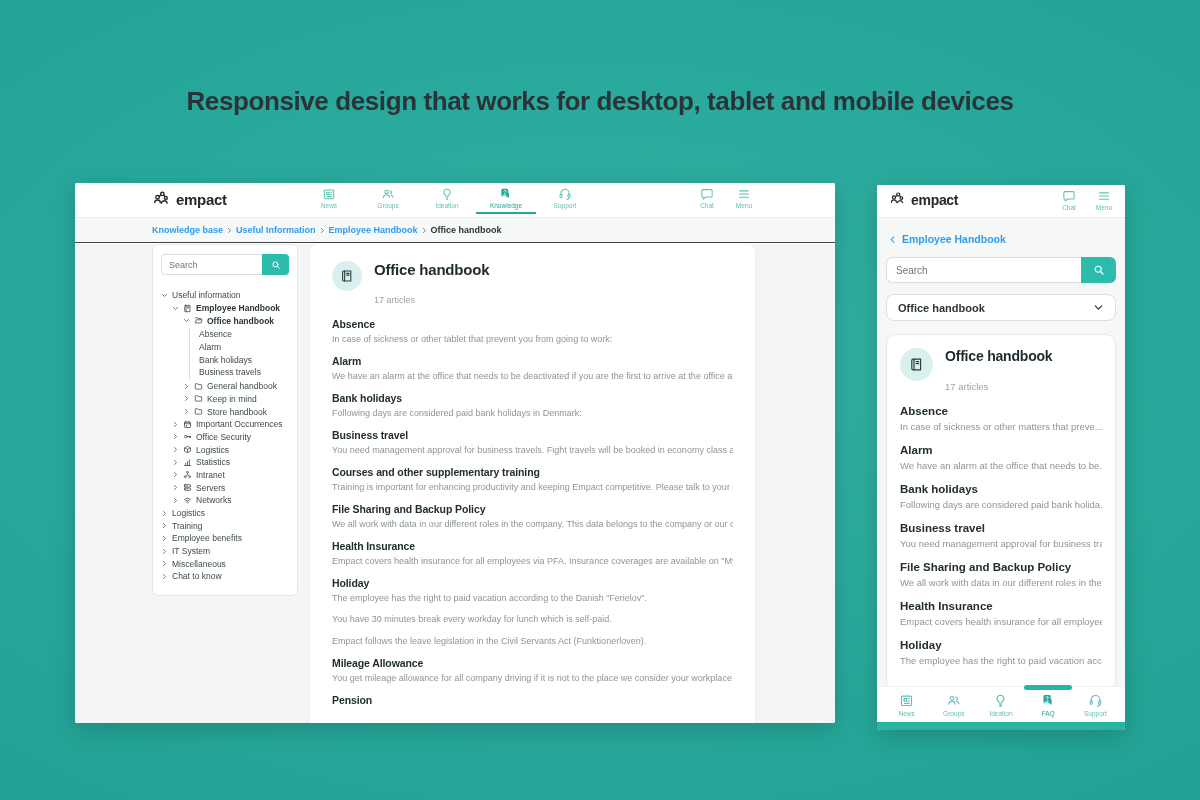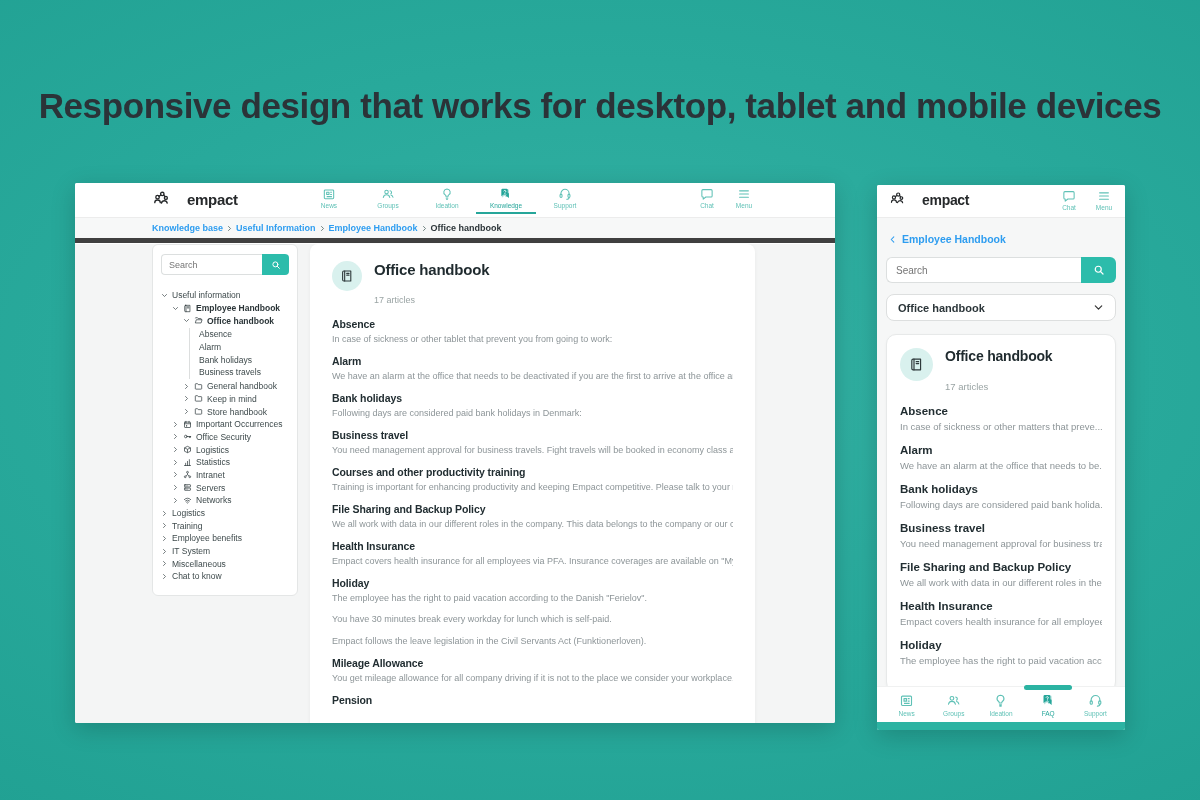--- a/index.html
+++ b/index.html
@@ -1,44 +1,44 @@
 <!DOCTYPE html>
 <html><head>
 <meta charset="utf-8">
 <style>
   * { margin:0; padding:0; box-sizing:border-box; }
   body { font-family:"Liberation Sans", sans-serif; }
   #canvas { position:relative; width:1200px; height:800px; overflow:hidden;
     background: radial-gradient(ellipse 980px 560px at 50% 46%, #35b2a4 0%, #28a99b 55%, #21a193 100%); }
 
   .page-heading { position:absolute; top:86px; left:0; width:100%; text-align:center;
-    font-size:35px; font-weight:800; letter-spacing:-0.4px; color:#2b3338; }
+    font-size:26px; font-weight:800; letter-spacing:-0.4px; color:#2b3338; }
 
   
   .desktop { position:absolute; left:75px; top:183px; width:760px; height:540px;
     background:#fff; border-radius:2px; overflow:hidden; box-shadow:0 6px 24px rgba(0,0,0,.18); }
   .mobile { position:absolute; left:877px; top:185px; width:248px; height:545px;
     background:#f6f7f7; border-radius:2px; overflow:hidden; box-shadow:0 6px 24px rgba(0,0,0,.18); }
 
   
   .d-header { position:relative; height:35px; background:#fff; border-bottom:1px solid #ececec; }
-  .logo { position:absolute; left:77px; top:7px; display:flex; align-items:center; gap:16px; color:#26292b; }
+  .logo { position:absolute; left:77px; top:7px; display:flex; align-items:center; gap:5px; color:#26292b; }
   .logo svg { width:19px; height:19px; }
   .logo .word { font-size:15px; font-weight:700; letter-spacing:-0.3px; }
   .dnav { position:absolute; left:243px; top:4px; display:flex; gap:37px; }
   .dnav-item { position:relative; width:22px; display:flex; flex-direction:column; align-items:center; gap:1px;
     color:#5fc1b6; cursor:pointer; }
   .dnav-item svg { width:14px; height:14px; }
   .dnav-lb { font-size:6.5px; white-space:nowrap; }
   .dnav-item.active { color:#26a69a; }
   .dnav-item.active::after { content:""; position:absolute; bottom:-5px; left:-19px; right:-19px; height:2px; background:#26a69a; }
   .d-right { position:absolute; right:80px; top:4px; display:flex; gap:15px; }
 
   
-  .d-crumbs { height:25px; background:#f7f8f8; border-bottom:5px solid #404040;
+  .d-crumbs { height:25px; background:#f7f8f8; border-bottom:1px solid #404040;
     display:flex; align-items:center; gap:3px; padding-left:77px; font-size:9px; }
   .crumb-link { color:#2e9df0; font-weight:700; cursor:pointer; }
   .crumb-cur { color:#2c3539; font-weight:700; }
   .crumb-sep { width:7px; height:7px; color:#48605e; }
 
   
   .d-body { position:absolute; top:61px; bottom:0; left:0; right:0; background:#f4f5f5; }
   .d-side { position:absolute; left:77px; top:0; width:146px; background:#fff;
     border:1px solid #e4e6e6; border-radius:6px; padding:9px 8px 12px; }
   .d-search { display:flex; height:21px; margin-bottom:14px; }
@@ -494,21 +494,21 @@
         </div>
         <div class="art">
           <h4>Bank holidays</h4>
           <p>Following days are considered paid bank holidays in Denmark:</p>
         </div>
         <div class="art">
           <h4>Business travel</h4>
           <p>You need management approval for business travels. Fight travels will be booked in economy class and purchased by th...</p>
         </div>
         <div class="art">
-          <h4>Courses and other productivity training</h4>
+          <h4>Courses and other supplementary training</h4>
           <p>Training is important for enhancing productivity and keeping Empact competitive. Please talk to your manager about whi...</p>
         </div>
         <div class="art">
           <h4>File Sharing and Backup Policy</h4>
           <p>We all work with data in our different roles in the company. This data belongs to the company or our customers and must...</p>
         </div>
         <div class="art">
           <h4>Health Insurance</h4>
           <p>Empact covers health insurance for all employees via PFA. Insurance coverages are available on "My PFA". Login details t...</p>
         </div>

